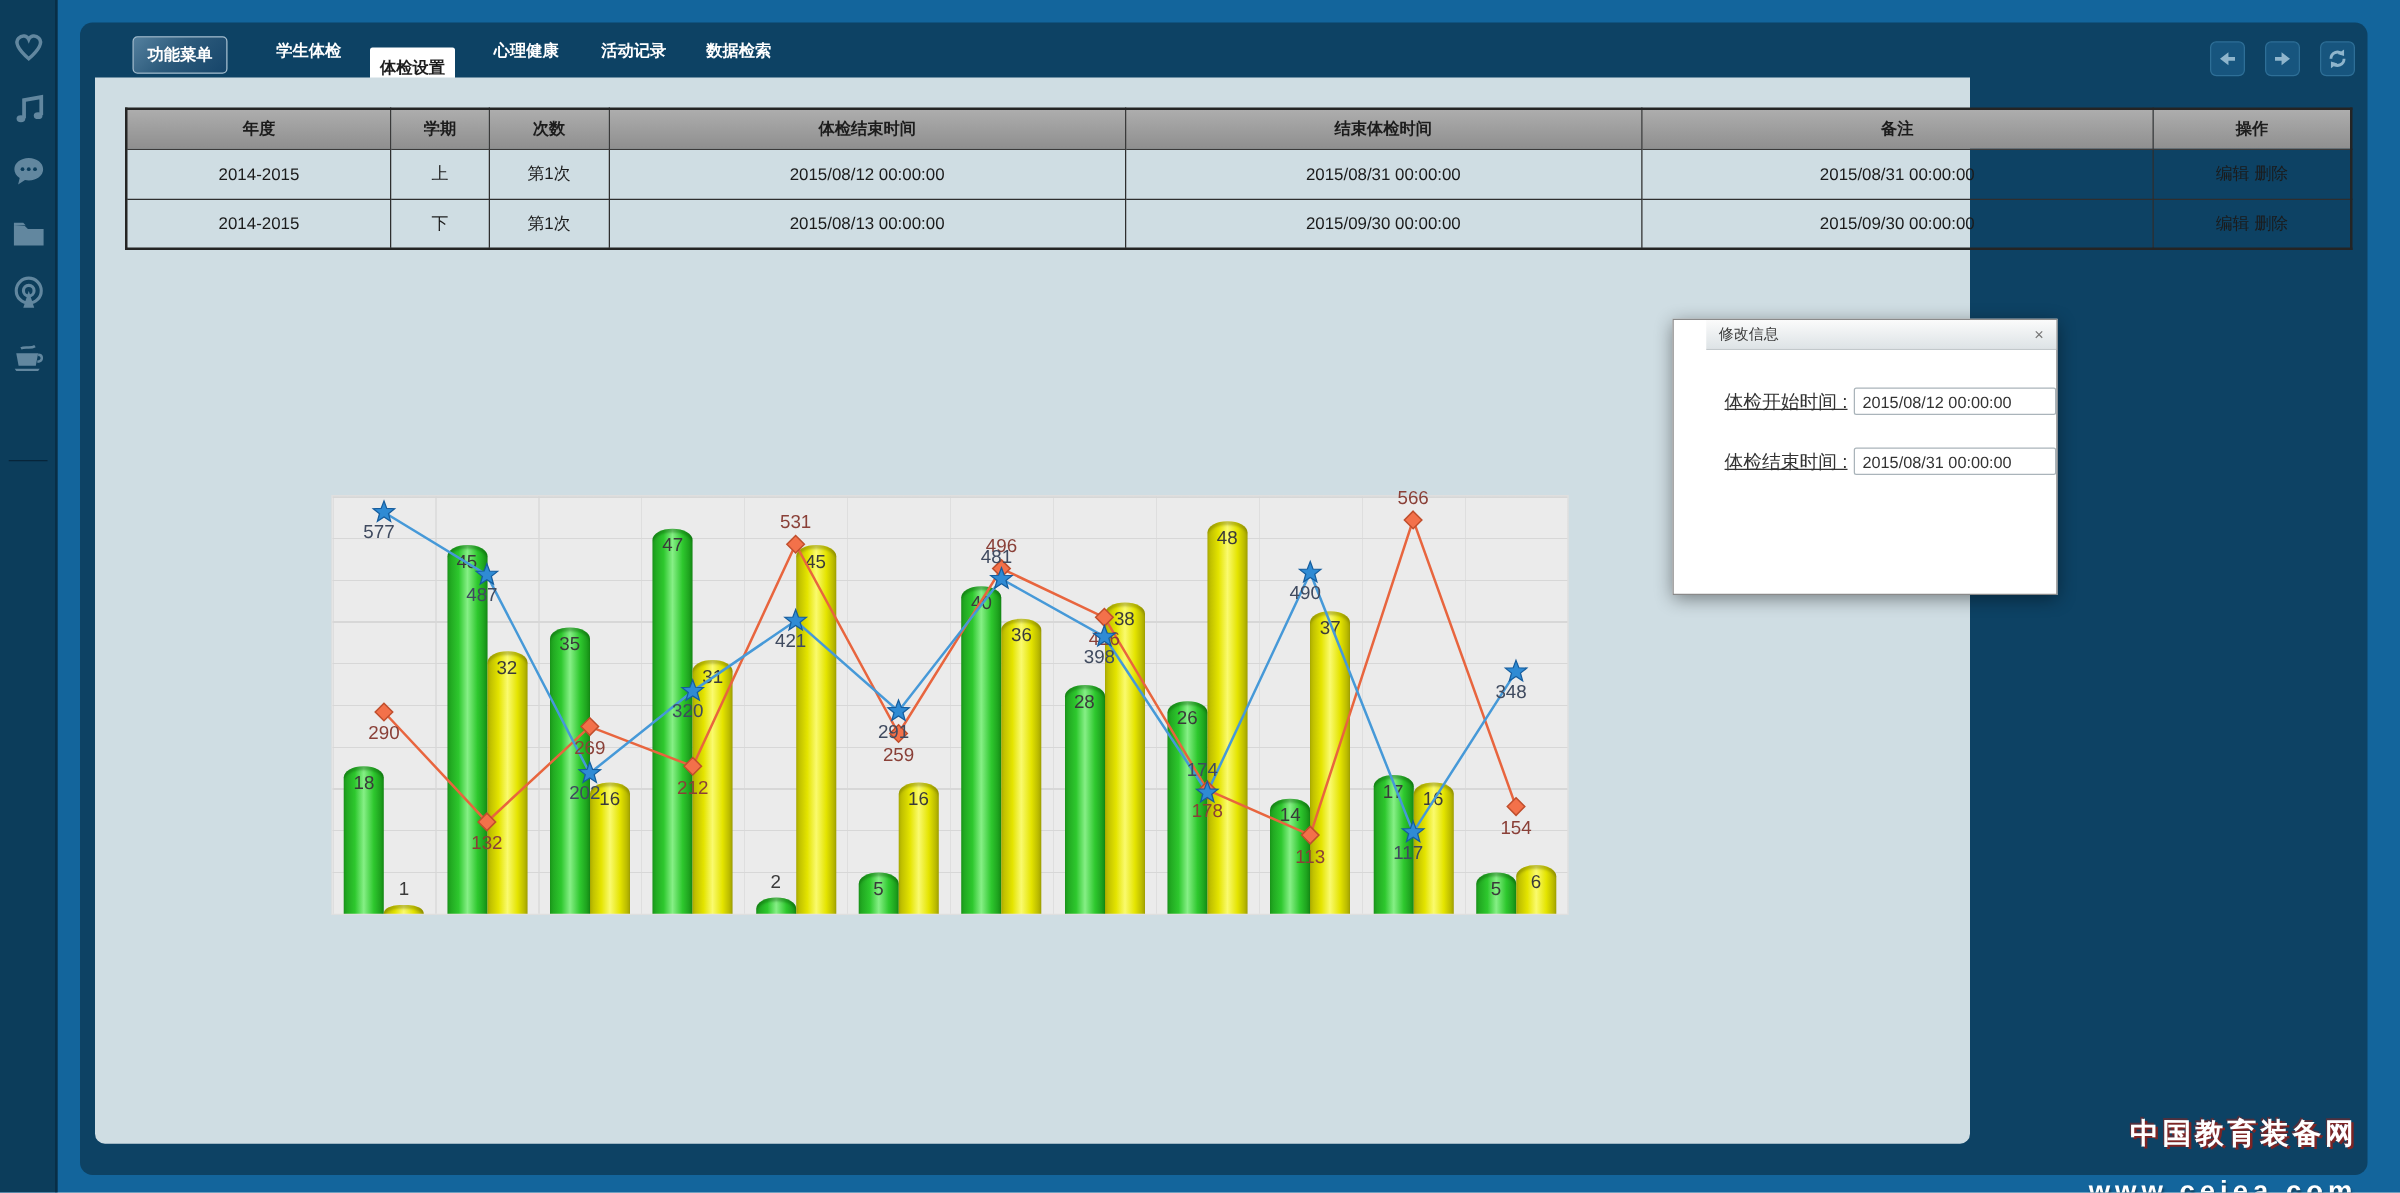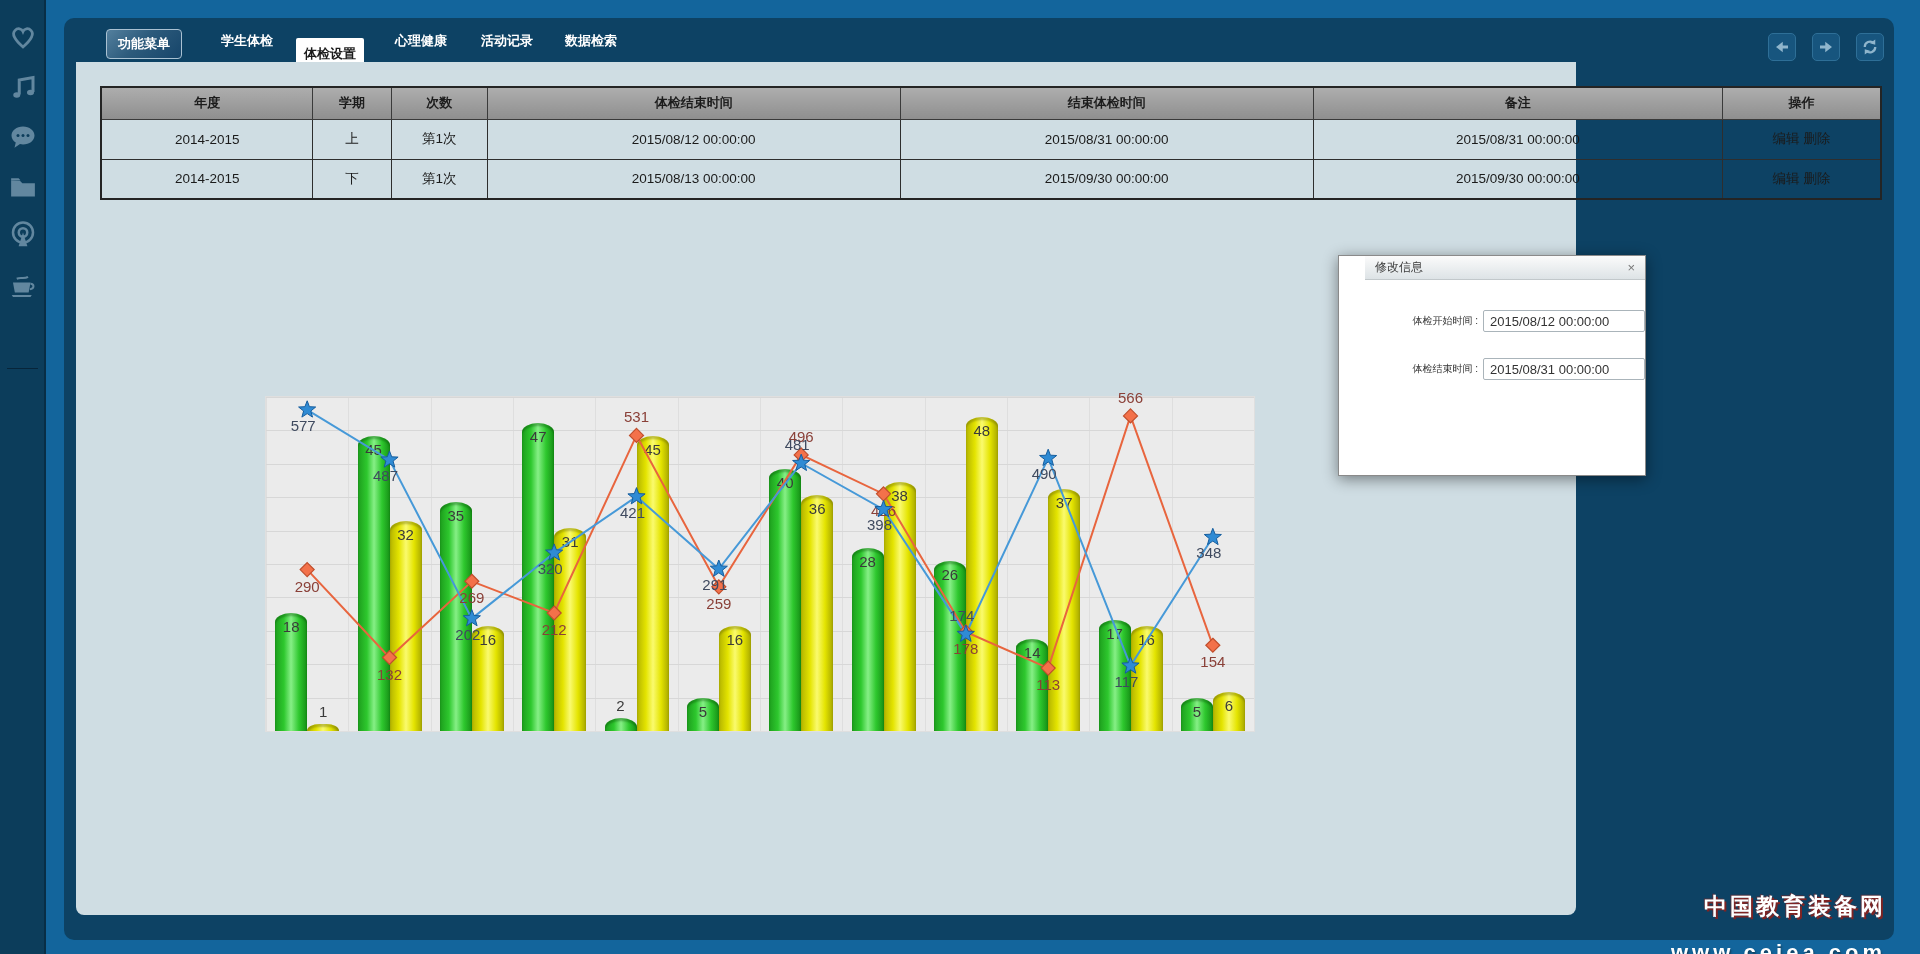--- a/index.html
+++ b/index.html
@@ -59,21 +59,21 @@
 
   
   #modal { position:absolute; left:1338px; top:255px; width:308px; background:#ffffff;
     border:1px solid #8a8a8a; box-shadow:0 3px 14px rgba(0,0,0,.45); z-index:50;padding-left:26px; }
   #modal-title-bar { height:24px; background:linear-gradient(#fbfbfb,#dde3e6); border-bottom:1px solid #c2c8cb;
     display:flex; align-items:center; padding:0 10px; }
   #modal-title { font-size:12px; color:#3c3c3c; flex:1; }
   #modal-close { font-size:13px; color:#777; cursor:pointer; line-height:1; }
   #modal-body { height:195px; padding-top:30px; }
   .field-row { display:flex; align-items:center; margin-bottom:26px; }
-  .field-label { width:150px; text-align:right; font-size:10px; color:#333; margin-right:5px; white-space:nowrap; }
+  .field-label { width:150px; text-align:right; font-size:15px; color:#333; margin-right:5px; white-space:nowrap;text-decoration:underline; }
   .field-input { width:162px; height:22px; border:1px solid #aab4ba; border-radius:2px; padding:0 6px;
     font-size:13px; color:#333; font-family:"Liberation Sans",sans-serif; background:#fff; }
   #modal-footer { height:42px; border-top:1px solid #e0e0e0; background:#fbfbfb;
     display:flex; align-items:center; justify-content:flex-end; padding-right:14px; gap:10px; }
   #ok-btn { min-width:44px; height:24px; background:linear-gradient(#58b0f1,#2a81d8); border:1px solid #1c6fc0;
     border-radius:4px; color:#fff; font-size:12px; font-weight:bold; cursor:pointer; }
   #cancel-btn { min-width:44px; height:24px; background:linear-gradient(#fdfdfd,#e2e2e2); border:1px solid #b5b5b5;
     border-radius:4px; color:#555; font-size:12px; cursor:pointer; }
 
   

